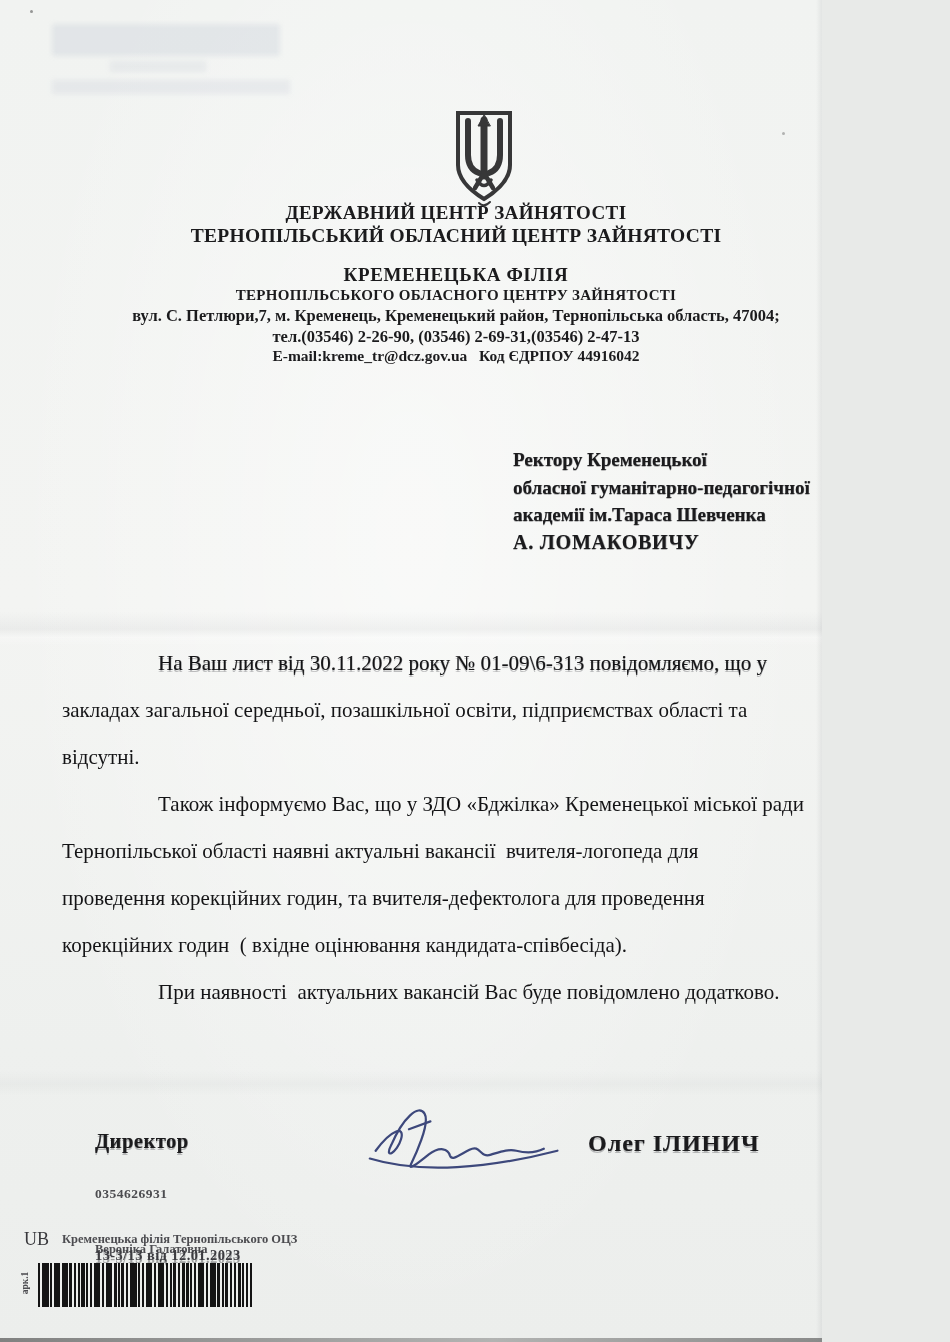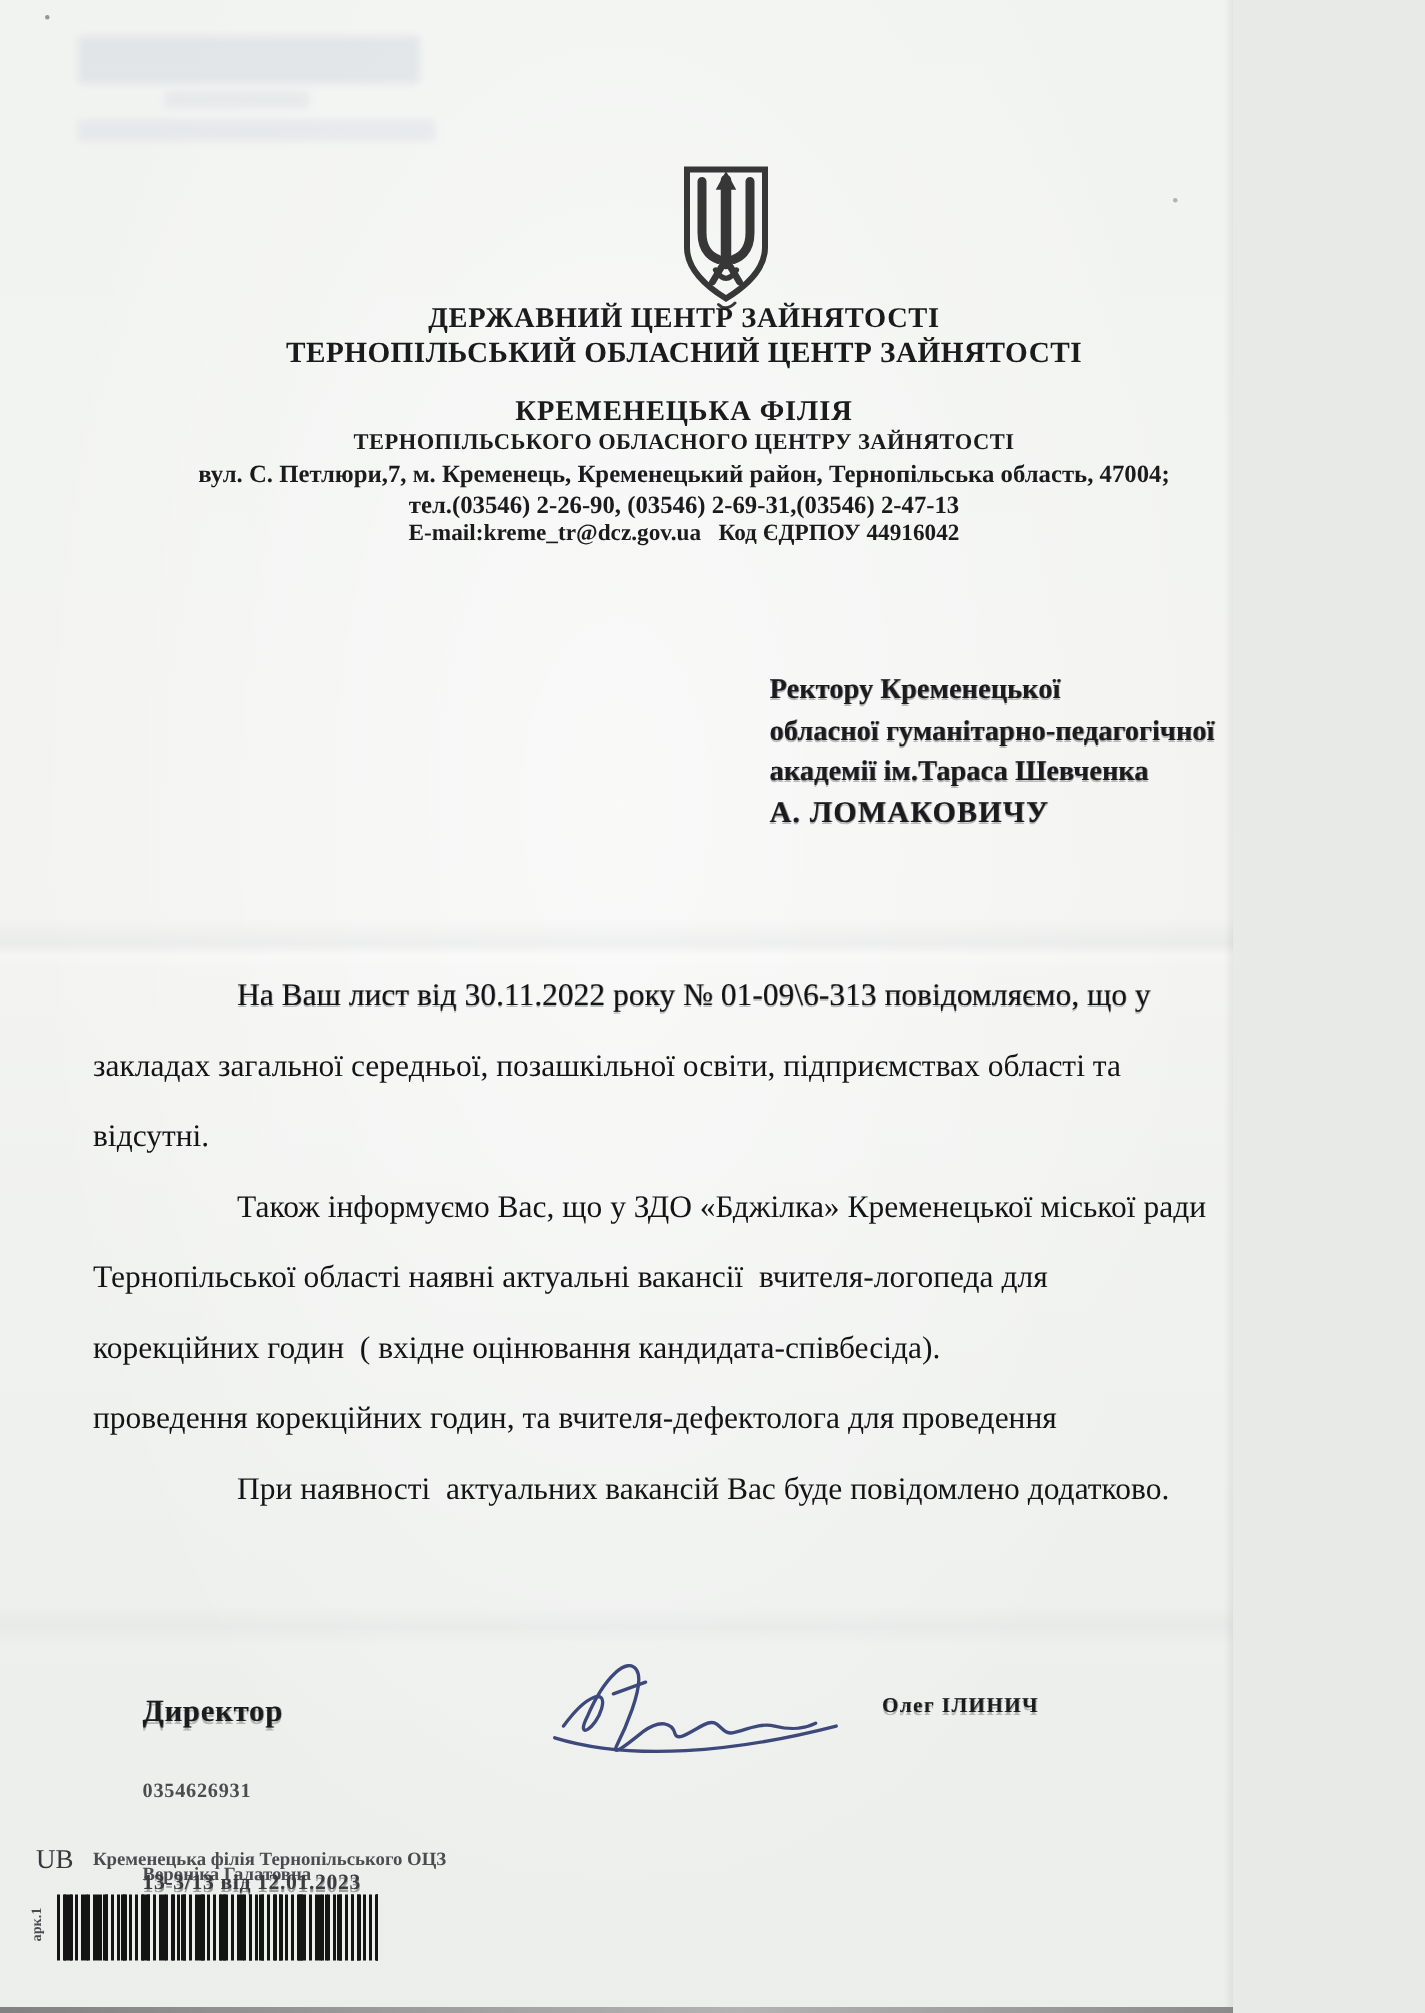--- a/index.html
+++ b/index.html
@@ -53,21 +53,21 @@
   
   .body-text{position:absolute;left:62px;top:640px;width:840px;font-size:21px;line-height:47px;color:#141416;}
   .body-text div{white-space:pre-wrap;}
   .body-text .indent{text-indent:96px;}
   .body-text div:first-child{text-shadow:0 1.6px 0 rgba(40,40,45,.28), .5px 0 0 rgba(40,40,45,.4);}
 
   
   .sig-title{position:absolute;left:95px;top:1130px;font-size:20.5px;font-weight:700;letter-spacing:.5px;
     text-shadow:0 2px 0 rgba(50,50,55,.30), .6px 0 0 rgba(50,50,55,.45);}
   .sig-svg{position:absolute;left:362px;top:1098px;width:215px;height:82px;}
-  .sig-name{position:absolute;left:588px;top:1130px;font-size:14px;font-weight:700;letter-spacing:1px;
+  .sig-name{position:absolute;left:588px;top:1130px;font-size:24px;font-weight:700;letter-spacing:1px;
     text-shadow:0 2px 0 rgba(50,50,55,.30), .6px 0 0 rgba(50,50,55,.45);}
 
   
   .stamp{color:#4c4c50;filter:blur(.3px);}
   .ft-code{position:absolute;left:95px;top:1186px;font-size:13.5px;font-weight:700;letter-spacing:.5px;}
   .ft-name{position:absolute;left:95px;top:1242px;font-size:12.5px;font-weight:700;}
   .ft-ub{position:absolute;left:24px;top:1229px;font-size:18px;font-weight:400;color:#38383c;}
   .ft-branch{position:absolute;left:62px;top:1232px;font-size:12.5px;font-weight:700;}
   .ft-doc{position:absolute;left:95px;top:1247px;font-size:14.5px;font-weight:700;letter-spacing:.4px;color:#3c3c40;
     text-shadow:0 2.5px 0 rgba(60,60,65,.45);}
@@ -130,22 +130,22 @@
       <div>академії ім.Тараса  Шевченка</div>
       <div>А. ЛОМАКОВИЧУ</div>
     </div>
 
   <div class="body-text">
       <div class="indent">На Ваш лист від 30.11.2022 року № 01-09\6-313 повідомляємо, що у</div>
       <div>закладах загальної середньої, позашкільної освіти, підприємствах області та</div>
       <div>відсутні.</div>
       <div class="indent">Також інформуємо Вас, що у ЗДО «Бджілка» Кременецької міської ради</div>
       <div>Тернопільської області наявні актуальні вакансії  вчителя-логопеда для</div>
+      <div>проведення корекційних годин, та вчителя-дефектолога для проведення</div>
       <div>корекційних годин  ( вхідне оцінювання кандидата-співбесіда).</div>
-      <div>проведення корекційних годин, та вчителя-дефектолога для проведення</div>
       <div class="indent">При наявності  актуальних вакансій Вас буде повідомлено додатково.</div>
     </div>
 
   <div class="sig-title">Директор</div>
   <div class="sig-svg">
     <svg viewBox="0 0 220 80" width="215" height="82">
       <g stroke="#2e3a72" stroke-width="2.3" fill="none" stroke-linecap="round" opacity="0.92">
         <path d="M14 52 C30 30 44 26 40 40 C36 54 22 62 30 46 C42 18 58 4 64 14 C70 24 54 58 50 66 C47 73 58 64 68 56 C80 47 88 50 90 57 C92 63 100 56 110 51 C122 45 120 60 132 56 C142 53 150 50 158 52 C170 55 178 54 186 50"></path>
         <path d="M8 60 C60 76 130 70 200 52"></path>
         <path d="M48 30 L70 22"></path>

